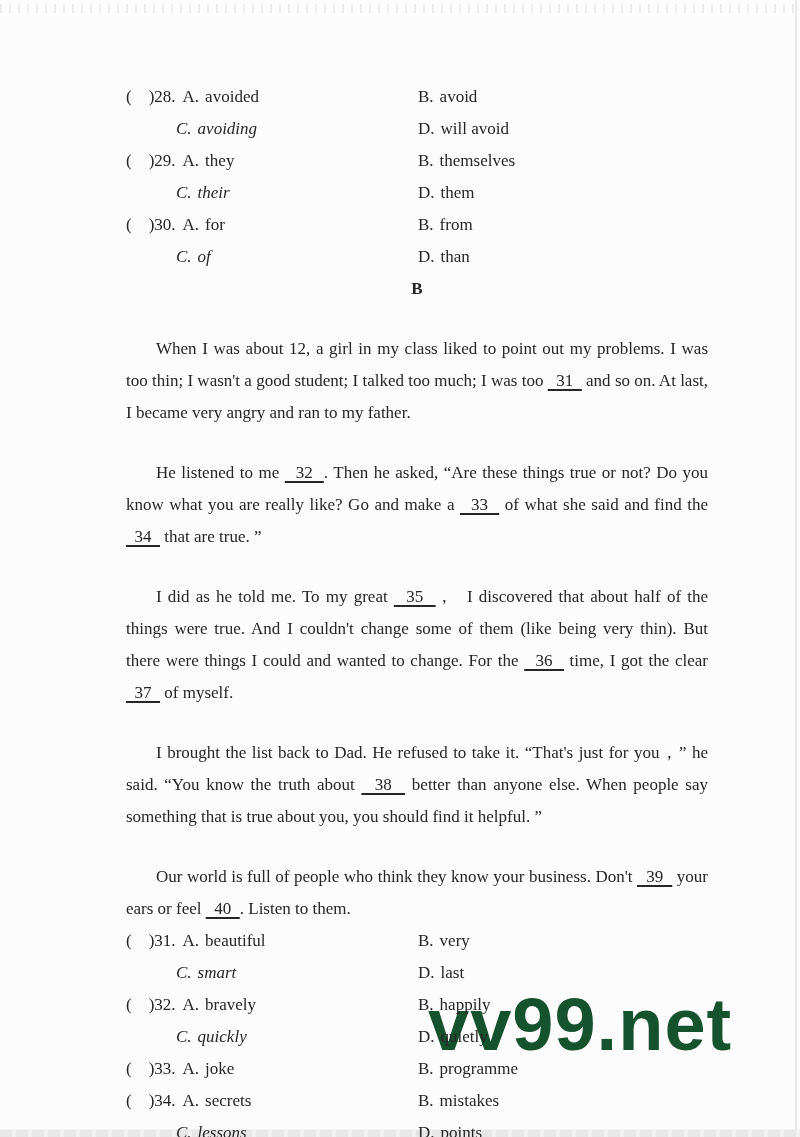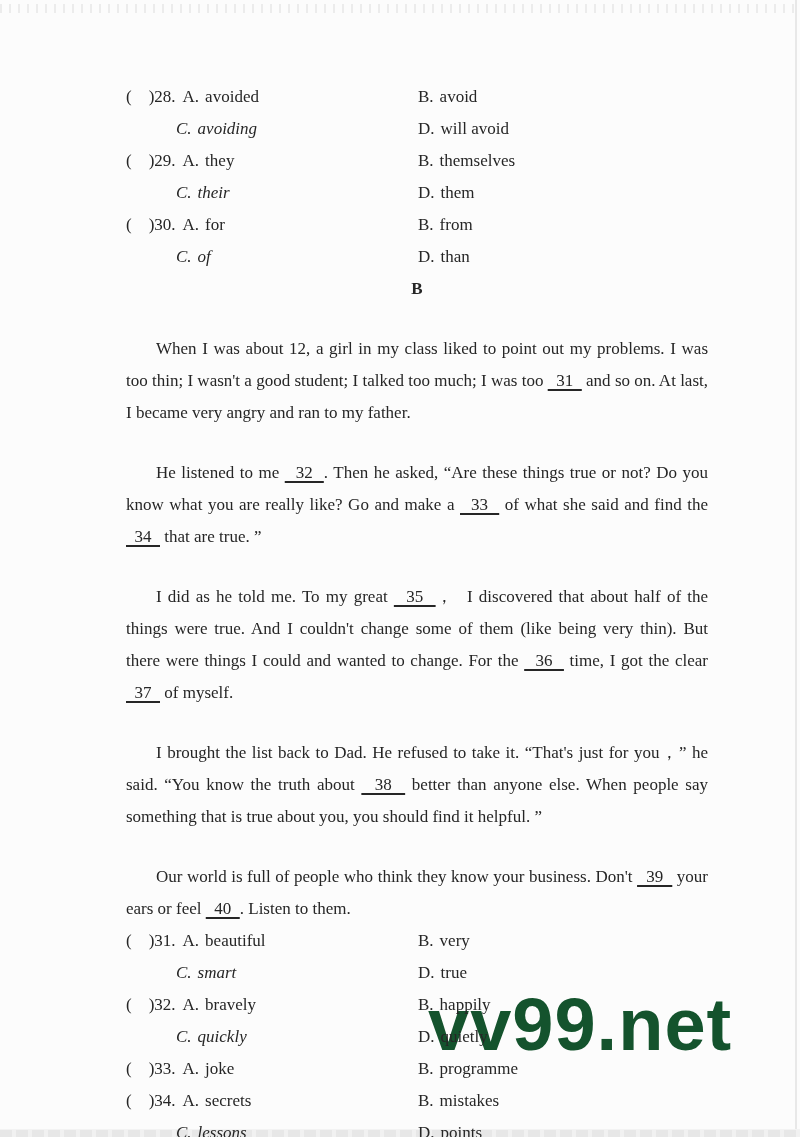--- a/index.html
+++ b/index.html
@@ -118,21 +118,21 @@
       <p class="para">Our world is full of people who think they know your business. Don't <span class="blank">&nbsp;&nbsp;39&nbsp;&nbsp;</span> your ears or feel <span class="blank">&nbsp;&nbsp;40&nbsp;&nbsp;</span>. Listen to them.</p>
     </div>
   <div id="questions-bottom">
       <div class="q-block">
         <div class="q-row">
           <div class="q-left"><span class="q-prefix">(&nbsp;&nbsp;&nbsp;&nbsp;)31.</span><span class="opt"><span class="opt-label">A.</span><span class="opt-text">beautiful</span></span></div>
           <div class="q-right"><span class="opt"><span class="opt-label">B.</span><span class="opt-text">very</span></span></div>
         </div>
         <div class="q-row">
           <div class="q-left q-indent"><span class="opt"><span class="opt-label">C.</span><span class="opt-text">smart</span></span></div>
-          <div class="q-right"><span class="opt"><span class="opt-label">D.</span><span class="opt-text">true</span></span></div>
+          <div class="q-right"><span class="opt"><span class="opt-label">D.</span><span class="opt-text">last</span></span></div>
         </div>
       </div>
       <div class="q-block">
         <div class="q-row">
           <div class="q-left"><span class="q-prefix">(&nbsp;&nbsp;&nbsp;&nbsp;)32.</span><span class="opt"><span class="opt-label">A.</span><span class="opt-text">bravely</span></span></div>
           <div class="q-right"><span class="opt"><span class="opt-label">B.</span><span class="opt-text">happily</span></span></div>
         </div>
         <div class="q-row">
           <div class="q-left q-indent"><span class="opt"><span class="opt-label">C.</span><span class="opt-text">quickly</span></span></div>
           <div class="q-right"><span class="opt"><span class="opt-label">D.</span><span class="opt-text">quietly</span></span></div>

